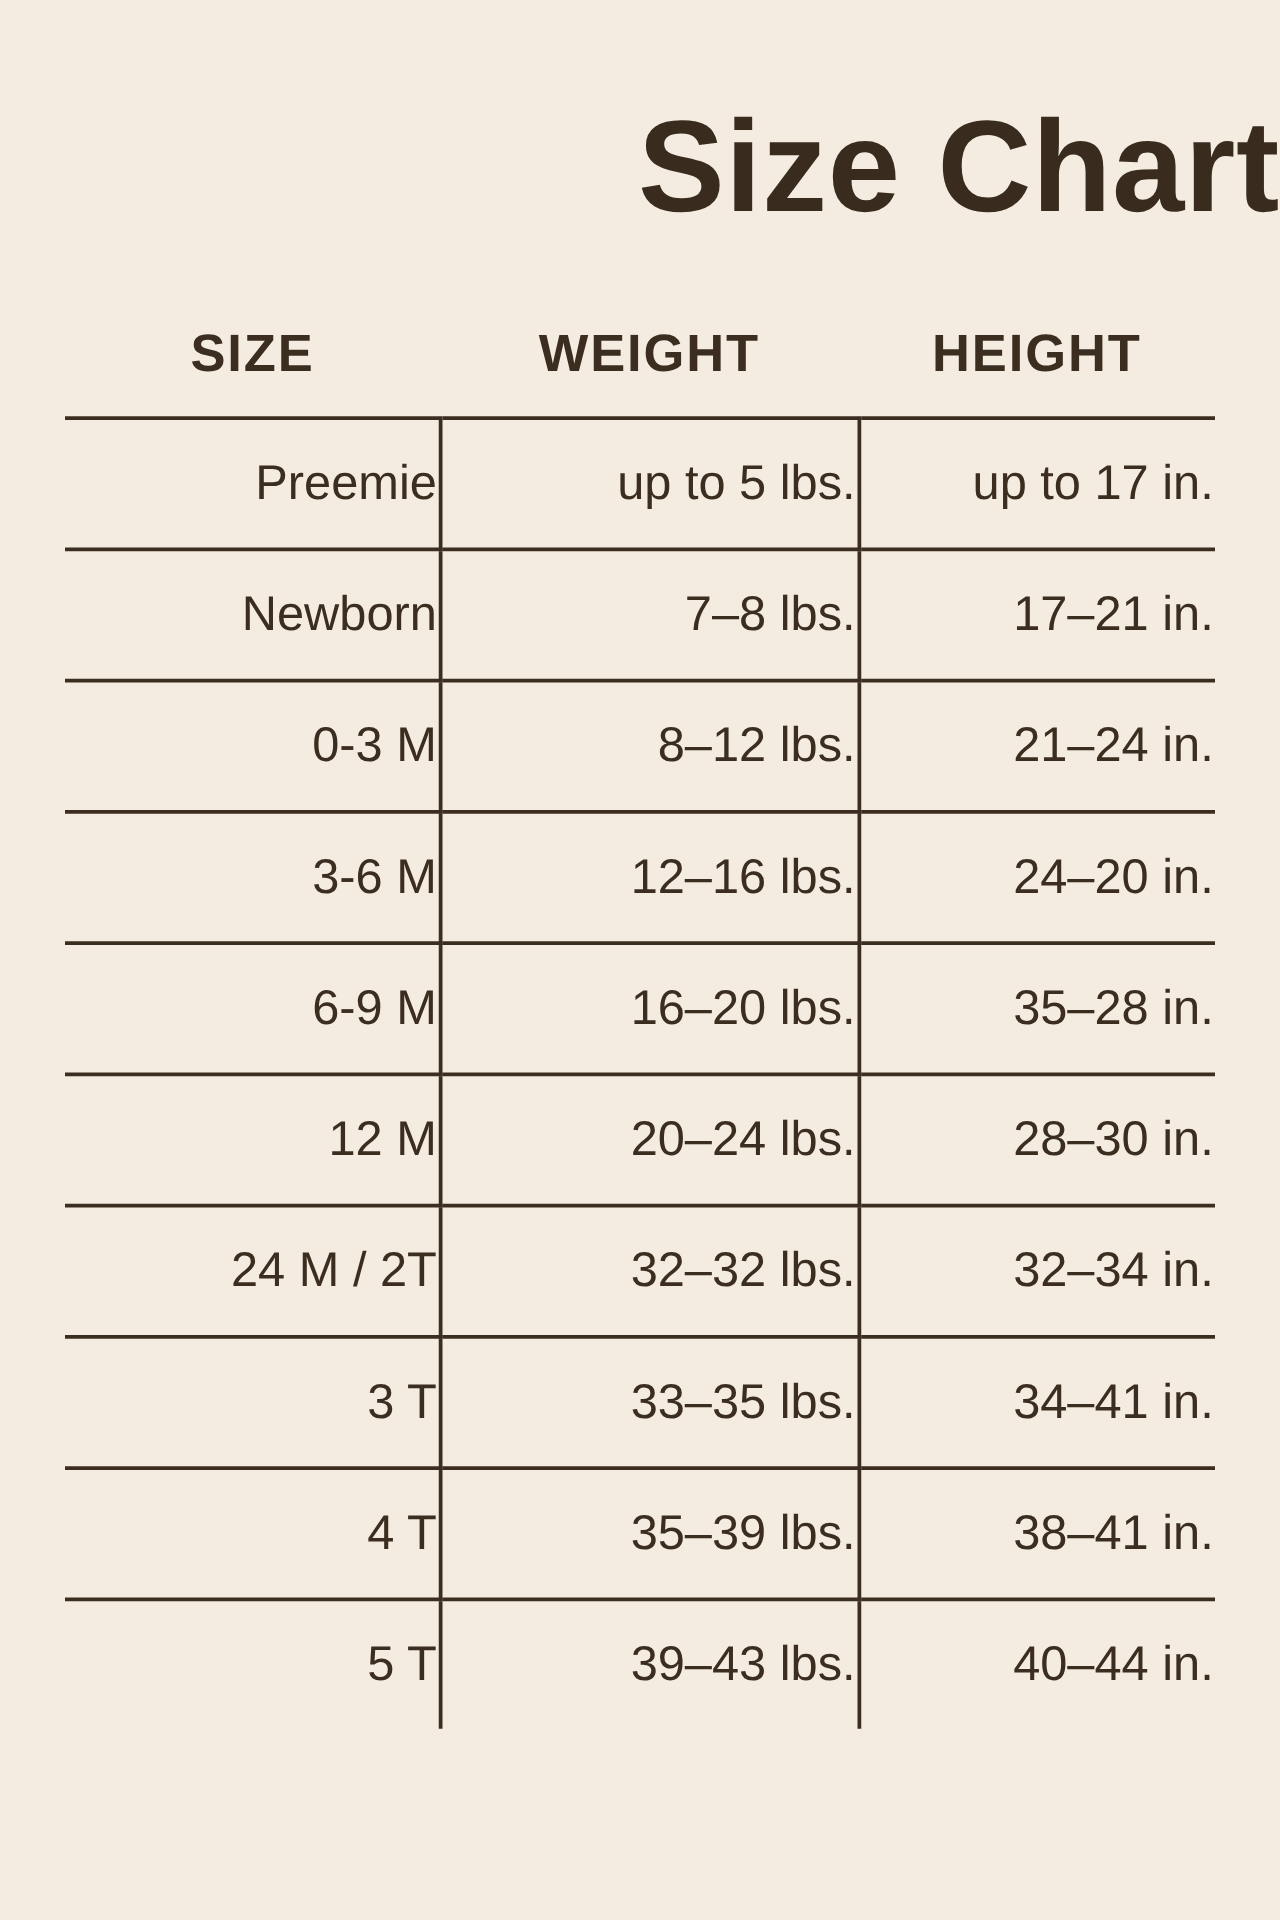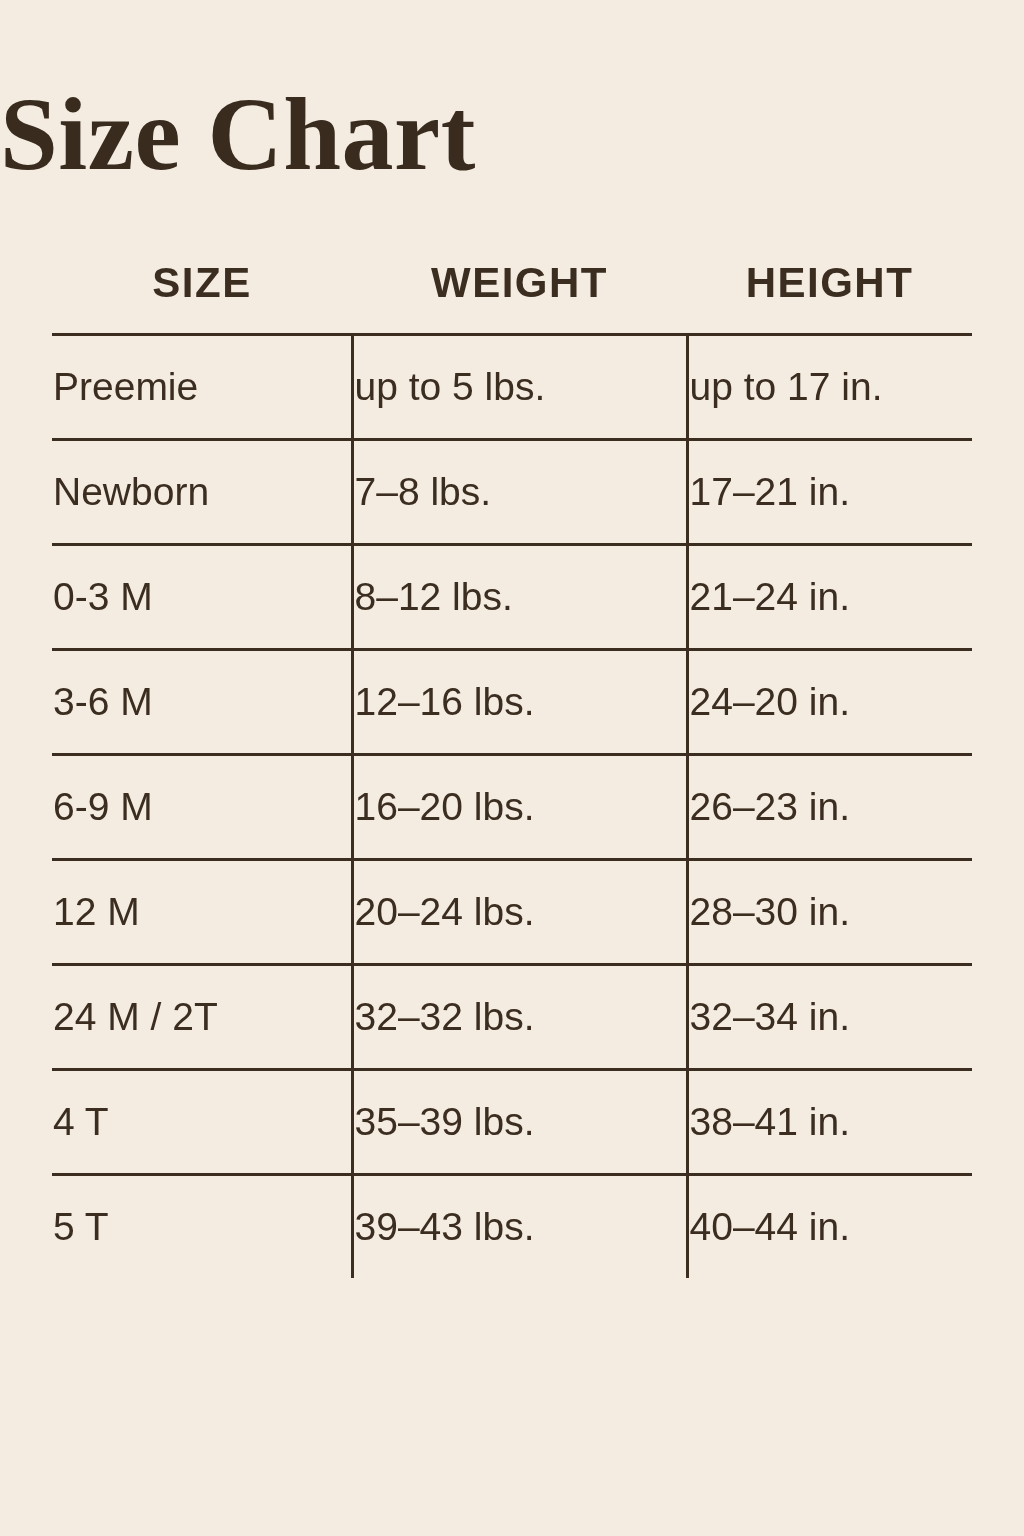--- a/index.html
+++ b/index.html
@@ -15,22 +15,22 @@
     overflow: hidden;
   }
   .page {
     position: relative;
     width: 1024px;
     height: 1536px;
     background: #f4ece1;
     box-sizing: border-box;
   }
   .title {
-    text-align: left;
-    font-family: Liberation Serif, serif;
+    text-align: right;
+    font-family: Liberation Sans, sans-serif;
     font-weight: bold;
     font-size: 104px;
     line-height: 1;
     letter-spacing: 0.5px;
     color: #392c1f;
     padding-top: 82px;
     margin: 0;
   }
   table.size-chart {
     width: 920px;
@@ -50,21 +50,21 @@
     letter-spacing: 1.5px;
     color: #3b2d20;
     padding-bottom: 26px;
     border-bottom: 3px solid #3b2d20;
   }
   tbody td {
     font-family: "Liberation Sans", sans-serif;
     font-weight: normal;
     font-size: 39px;
     color: #3b2d20;
-    text-align: left;
+    text-align: right;
     height: 100px;
     border-bottom: 3px solid #3b2d20;
     vertical-align: middle;
   }
   tbody tr:last-child td {
     border-bottom: none;
   }
   tbody td.col1 {
     border-right: 3px solid #3b2d20;
   }
@@ -112,31 +112,36 @@
         <td class="col3">21–24 in.</td>
       </tr>
       <tr>
         <td class="col1">3-6 M</td>
         <td class="col2">12–16 lbs.</td>
         <td class="col3">24–20 in.</td>
       </tr>
       <tr>
         <td class="col1">6-9 M</td>
         <td class="col2">16–20 lbs.</td>
-        <td class="col3">26–23 in.</td>
+        <td class="col3">35–28 in.</td>
       </tr>
       <tr>
         <td class="col1">12 M</td>
         <td class="col2">20–24 lbs.</td>
         <td class="col3">28–30 in.</td>
       </tr>
       <tr>
         <td class="col1">24 M / 2T</td>
         <td class="col2">32–32 lbs.</td>
         <td class="col3">32–34 in.</td>
+      </tr>
+      <tr>
+        <td class="col1">3 T</td>
+        <td class="col2">33–35 lbs.</td>
+        <td class="col3">34–41 in.</td>
       </tr>
       <tr>
         <td class="col1">4 T</td>
         <td class="col2">35–39 lbs.</td>
         <td class="col3">38–41 in.</td>
       </tr>
       <tr>
         <td class="col1">5 T</td>
         <td class="col2">39–43 lbs.</td>
         <td class="col3">40–44 in.</td>

